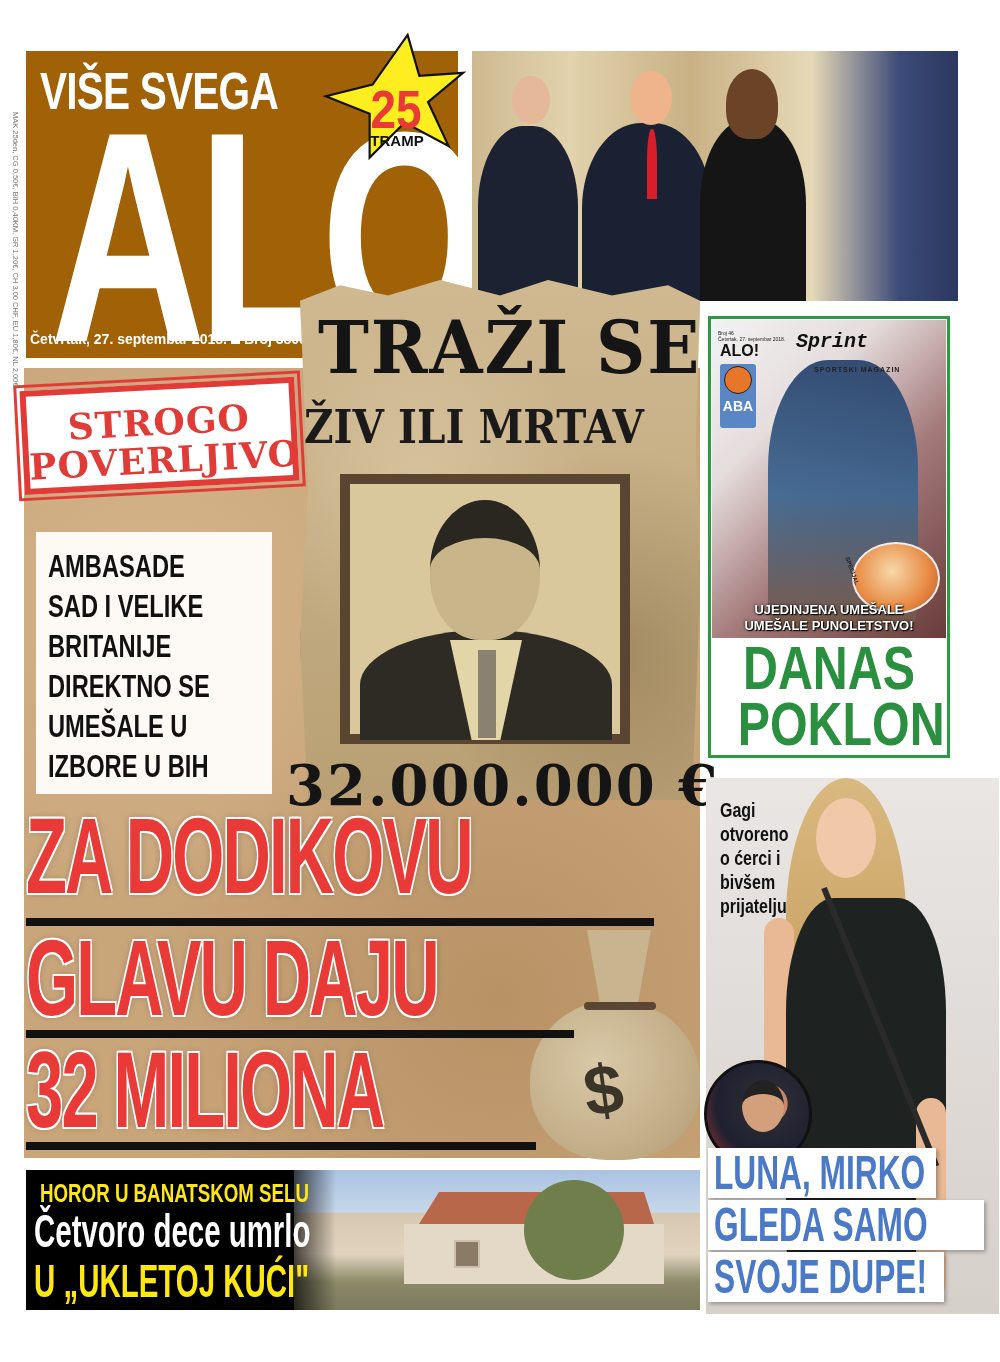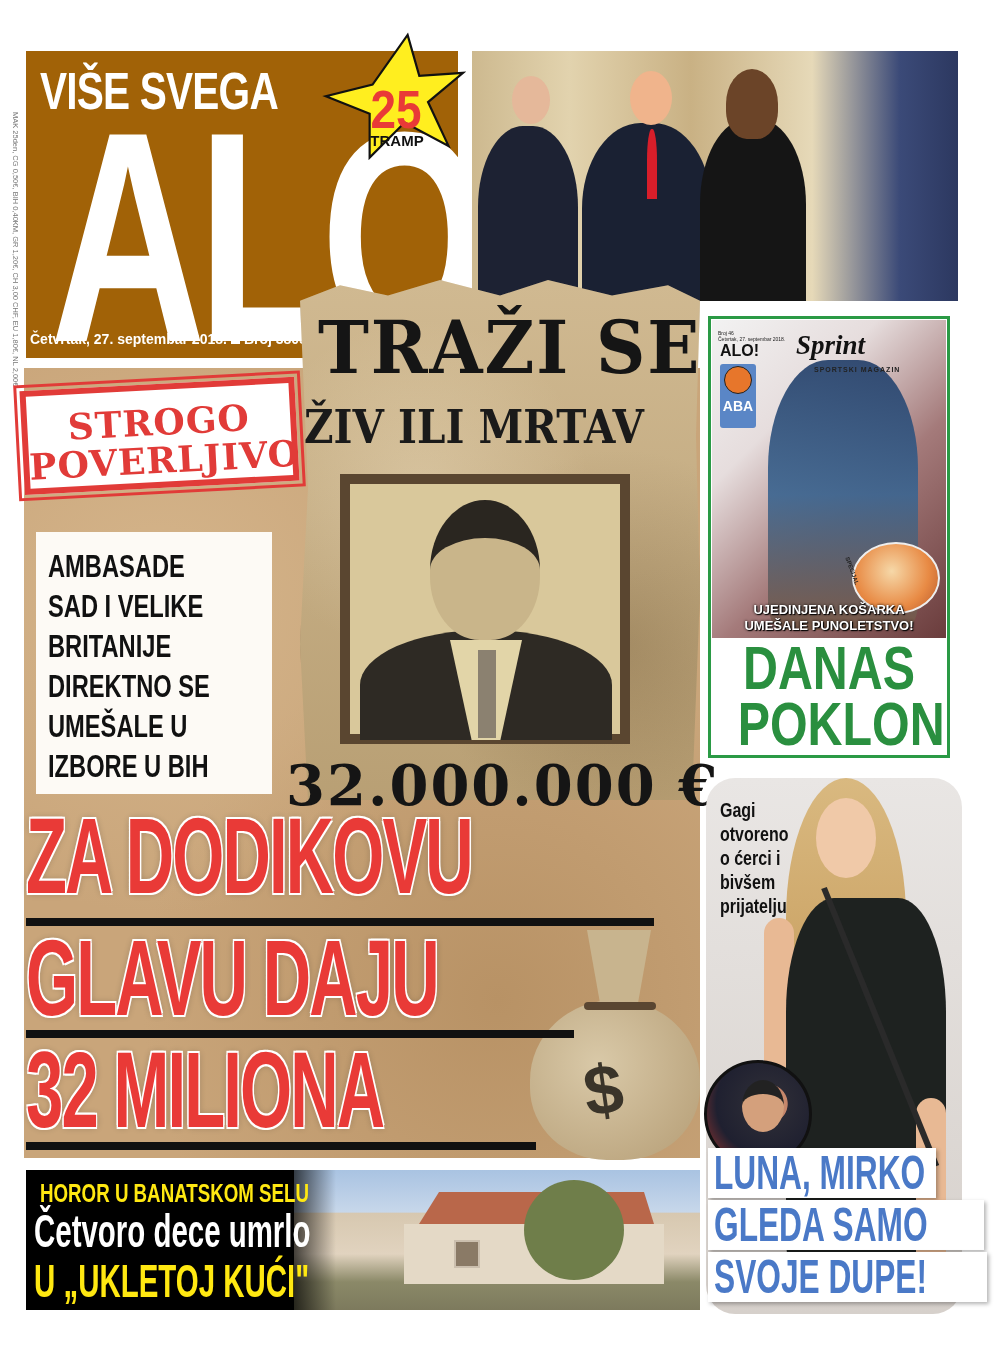--- a/index.html
+++ b/index.html
@@ -79,33 +79,33 @@
   .bag-neck { position: absolute; left: 55px; top: 20px; width: 80px; height: 90px; background: #c8b48e; clip-path: polygon(10% 0, 90% 0, 70% 100%, 30% 100%); }
   .bag-rope { position: absolute; left: 60px; top: 92px; width: 72px; height: 8px; background: #5a4632; border-radius: 4px; }
   .bag-dollar { position: absolute; left: 60px; top: 140px; font-size: 70px; font-weight: 900; color: #3a3429; transform: rotate(-8deg); }
 
   
   .sprint-box { left: 708px; top: 316px; width: 242px; height: 442px; border: 3px solid #2a9a45; background: #fff; }
   .sprint-cover { left: 712px; top: 320px; width: 234px; height: 318px; overflow: hidden;
      background: linear-gradient(135deg, #f2f2f2 0%, #e6dddd 30%, #a47a7a 60%, #6a3c3c 100%); }
   .sprint-silhouette { left: 56px; top: 40px; width: 150px; height: 270px; background: linear-gradient(180deg, #24406a, #3c6590 50%, #7a5a46); border-radius: 40% 40% 10% 10%; opacity: 0.92; }
   .sprint-meta { left: 6px; top: 10px; font-size: 5px; color: #222; line-height: 6px; }
-  .sprint-logo { left: 84px; top: 10px; font-family: Liberation Serif, serif; font-style: italic; font-weight: 900; font-size: 27px; color: #111; }
+  .sprint-logo { left: 84px; top: 10px; font-family: Liberation Mono, monospace; font-style: italic; font-weight: 900; font-size: 20px; color: #111; }
   .sprint-tag { left: 102px; top: 46px; font-size: 7px; letter-spacing: 1px; color: #222; font-weight: 700; }
   .sprint-alo { left: 8px; top: 22px; font-size: 16px; font-weight: 900; color: #111; }
   .aba-badge { left: 8px; top: 42px; width: 36px; height: 64px; background: #5a86c6; border-radius: 3px; }
   .aba-ball { left: 12px; top: 44px; width: 28px; height: 28px; border-radius: 50%; background: #e7762b; border: 1.5px solid #222; }
   .aba-text { left: 8px; top: 78px; width: 36px; text-align: center; color: #fff; font-weight: 900; font-size: 14px; }
   .sprint-ball { left: 140px; top: 222px; width: 88px; height: 72px; border-radius: 50%; background: radial-gradient(circle at 45% 40%, #f6d8a8, #e88a44 60%, #b7572b); border: 2px solid #eee; }
   .sprint-special { left: 138px; top: 236px; font-size: 6px; color: #222; font-weight: 700; transform: rotate(70deg); transform-origin: left top; }
   .sprint-caption { left: 0; top: 282px; width: 234px; text-align: center; color: #fff; font-weight: 900; font-size: 13px; line-height: 16px; text-shadow: 0 0 3px #000, 1px 1px 1px #000; }
   .danas { left: 712px; top: 640px; width: 234px; text-align: center; color: #2a8f3f; font-weight: 900; font-size: 62px; line-height: 56px; transform: scaleX(0.78); transform-origin: center top; }
 
   
-  .celeb-panel { left: 706px; top: 778px; width: 256px; height: 536px; background: linear-gradient(180deg, #e9e6e4, #d6d0cb); overflow: hidden; border-radius: 29px; }
+  .celeb-panel { left: 706px; top: 778px; width: 293px; height: 536px; background: linear-gradient(180deg, #e9e6e4, #d6d0cb); overflow: hidden; }
   .celeb-hair { left: 80px; top: 0px; width: 120px; height: 280px; background: linear-gradient(180deg, #d9b980, #c59a5a); border-radius: 50% 50% 30% 30%; }
   .celeb-face { left: 110px; top: 20px; width: 60px; height: 80px; background: #f0c9a8; border-radius: 50%; }
   .celeb-dress { left: 80px; top: 120px; width: 160px; height: 380px; background: #1e2220; border-radius: 30% 30% 10% 10%; }
   .celeb-arm { left: 58px; top: 140px; width: 30px; height: 170px; background: #e8b994; border-radius: 15px; }
   .celeb-leg { left: 210px; top: 320px; width: 30px; height: 200px; background: #e8b994; border-radius: 15px; }
   .celeb-strap { left: 115px; top: 110px; width: 6px; height: 300px; background: #2a2a2a; transform: rotate(-22deg); transform-origin: top; }
   .celeb-text { left: 14px; top: 20px; font-weight: 900; font-size: 20px; color: #111; line-height: 24px; transform: scaleX(0.8); transform-origin: left top; white-space: nowrap; }
   .mirko-circle { left: 704px; top: 1060px; width: 108px; height: 108px; border-radius: 50%; border: 3px solid #111; background: radial-gradient(circle at 60% 40%, #d9a37e 0%, #c4856a 22%, #2a2a35 23%, #1f2030 60%, #b03a30 100%); overflow: hidden; }
   .mirko-face { left: 742px; top: 1080px; width: 42px; height: 52px; border-radius: 50%; background: #d4a07c; border-top: 14px solid #222; }
   .luna-head { left: 708px; top: 1148px; }
@@ -208,21 +208,21 @@
   </div>
   <div class="abs sprint-logo">Sprint</div>
   <div class="abs sprint-tag">SPORTSKI MAGAZIN</div>
   <div class="abs sprint-alo">ALO!</div>
   <div class="abs aba-badge" style="top:44px;"></div>
   <div class="abs aba-ball" style="top:46px;"></div>
   <div class="abs aba-text">ABA</div>
   <div class="abs sprint-ball"></div>
   <div class="abs sprint-special">SPECIJAL</div>
   <div class="abs sprint-caption">
-    <div>UJEDINJENA KOŠARKA</div>
+    <div>UJEDINJENA UMEŠALE</div>
     <div>UMEŠALE PUNOLETSTVO!</div>
   </div>
 </div>
 <div class="abs danas">
   <div>DANAS</div>
   <div>POKLON</div>
 </div>
 
 <div class="abs celeb-panel">
   <div class="abs celeb-hair"></div>
@@ -237,21 +237,21 @@
     <div>o ćerci i</div>
     <div>bivšem</div>
     <div>prijatelju</div>
   </div>
 </div>
 <div class="abs mirko-circle"></div>
 <div class="abs mirko-face"></div>
 <div class="abs luna-head">
   <div class="luna-line" style="top:0; width:228px;"><span>LUNA, MIRKO</span></div>
   <div class="luna-line" style="top:52px; width:276px;text-align:right;"><span>GLEDA SAMO</span></div>
-  <div class="luna-line" style="top:104px; width:279px;"><span>SVOJE DUPE!</span></div>
+  <div class="luna-line" style="top:104px; width:236px;"><span>SVOJE DUPE!</span></div>
 </div>
 
 <div class="abs horor">
   <div class="abs horor-photo">
     <div class="abs house-roof"></div>
     <div class="abs house-wall"></div>
     <div class="abs house-window"></div>
     <div class="abs house-tree"></div>
   </div>
   <div class="abs horor-fade"></div>

